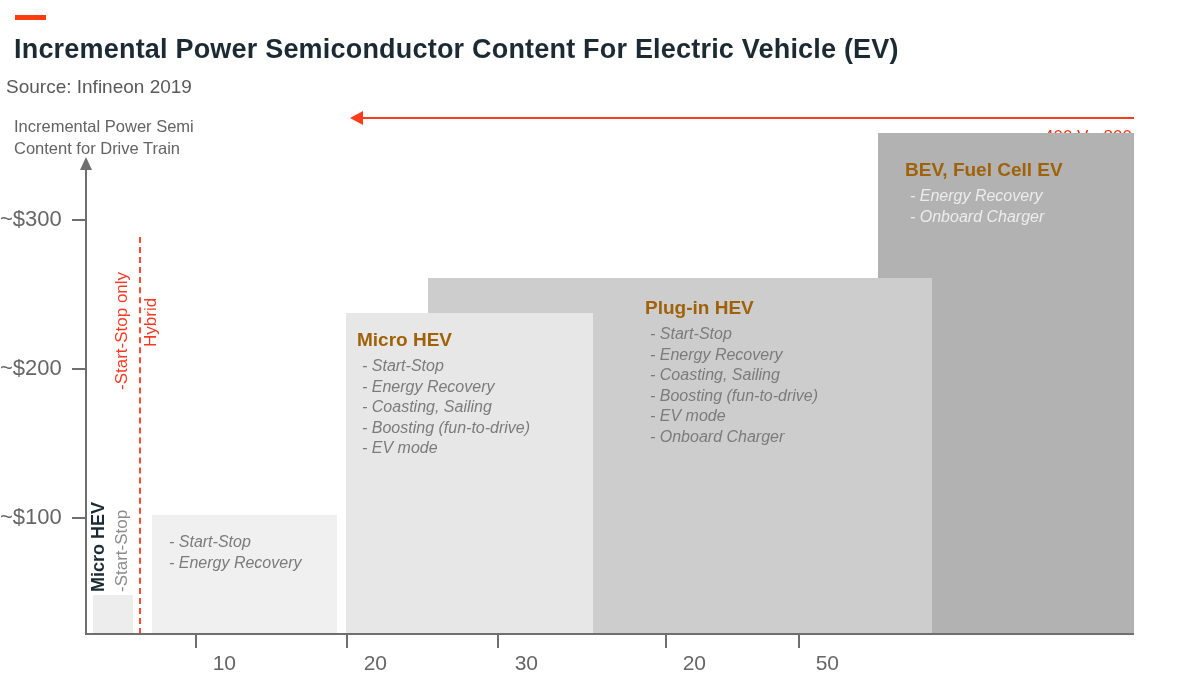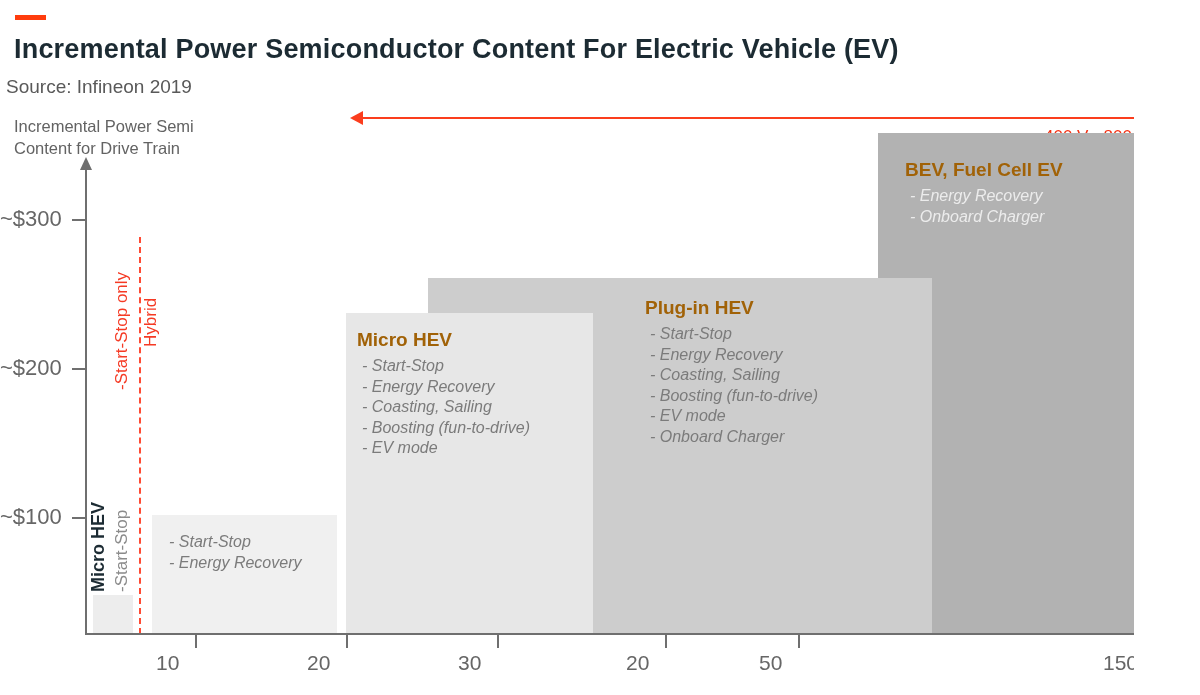--- a/index.html
+++ b/index.html
@@ -36,21 +36,21 @@
   .block-bev{left:905px;top:158px;}
   .block-bev li{color:#ececec;}
   
   .y-axis{left:85px;top:170px;width:2px;height:465px;background:#6f6f6f;}
   .y-arrow{left:80px;top:157px;border-left:6px solid transparent;border-right:6px solid transparent;border-bottom:13px solid #6f6f6f;}
   .x-axis{left:85px;top:633px;width:1058px;height:2px;background:#6f6f6f;}
   .x-arrow{left:1142px;top:628px;border-top:6px solid transparent;border-bottom:6px solid transparent;border-left:13px solid #6f6f6f;}
   .y-tick{width:14px;height:2px;background:#6f6f6f;left:72px;}
   .y-tick-label{left:0;width:68px;text-align:left;font-size:22px;color:#666666;line-height:24px;}
   .x-tick{width:2px;height:13px;background:#6f6f6f;top:635px;}
-  .x-tick-label{width:80px;text-align:left;font-size:21px;color:#666666;top:651px;}
+  .x-tick-label{width:80px;text-align:right;font-size:21px;color:#666666;top:651px;}
   
   .seg-line{left:139px;top:237px;height:397px;width:0;border-left:2px dashed #ff4a33;}
   
   .rot{transform-origin:0 0;transform:rotate(-90deg);white-space:nowrap;line-height:20px;}
   .rot-segleft{left:112px;top:390px;font-size:17px;color:#f53a24;}
   .rot-hybrid{left:141px;top:347px;font-size:17px;color:#f53a24;}
   .rot-micro-title{left:88px;top:592px;font-size:18px;font-weight:700;color:#1c2b33;}
   .rot-micro-sub{left:112px;top:592px;font-size:17px;color:#8b8b8b;}
 </style>
 </head>

